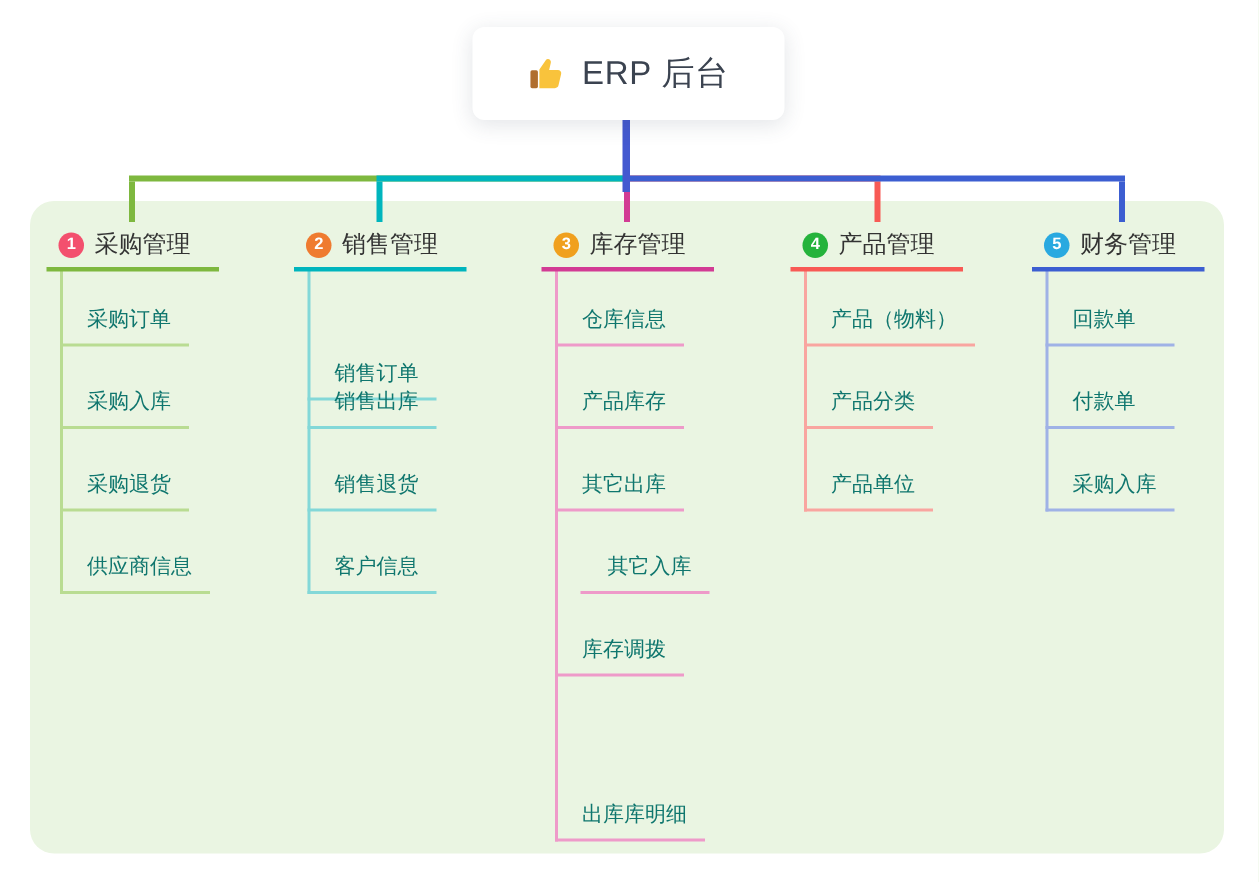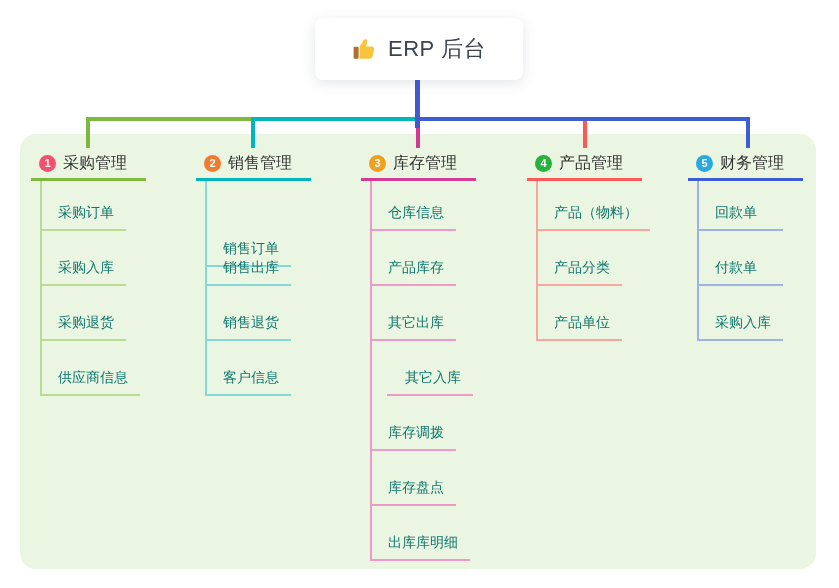--- a/index.html
+++ b/index.html
@@ -86,21 +86,20 @@
     <div class="branch-header" style="left: 361px; border-bottom-color: rgb(210, 59, 148);">
       <span class="badge" style="background: rgb(240, 160, 30);">3</span>
       <span class="branch-label">库存管理</span>
     </div>
     <div class="line spine" style="left: 370px; top: 178px; width: 2px; height: 383px; background: rgb(238, 154, 201);"></div>
     <div class="child" style="left: 370px; top: 198px; border-bottom-color: rgb(238, 154, 201);">仓库信息</div>
     <div class="child" style="left: 370px; top: 253px; border-bottom-color: rgb(238, 154, 201);">产品库存</div>
     <div class="child" style="left: 370px; top: 308px; border-bottom-color: rgb(238, 154, 201);">其它出库</div>
     <div class="child" style="left: 370px; top: 363px; border-bottom-color: rgb(238, 154, 201); margin-left: 17px;">其它入库</div>
     <div class="child" style="left: 370px; top: 418px; border-bottom-color: rgb(238, 154, 201);">库存调拨</div>
-    <div class="child" style="left: 370px; top: 473px; border-bottom-color: rgb(238, 154, 201);">库存盘点</div>
     <div class="child" style="left: 370px; top: 528px; border-bottom-color: rgb(238, 154, 201);">出库库明细</div>
     <div class="branch-header" style="left: 527px; border-bottom-color: rgb(248, 90, 85);">
       <span class="badge" style="background: rgb(37, 179, 60);">4</span>
       <span class="branch-label">产品管理</span>
     </div>
     <div class="line spine" style="left: 536px; top: 178px; width: 2px; height: 163px; background: rgb(249, 165, 160);"></div>
     <div class="child" style="left: 536px; top: 198px; border-bottom-color: rgb(249, 165, 160);">产品（物料）</div>
     <div class="child" style="left: 536px; top: 253px; border-bottom-color: rgb(249, 165, 160);">产品分类</div>
     <div class="child" style="left: 536px; top: 308px; border-bottom-color: rgb(249, 165, 160);">产品单位</div>
     <div class="branch-header" style="left: 688px; border-bottom-color: rgb(60, 94, 209);">

